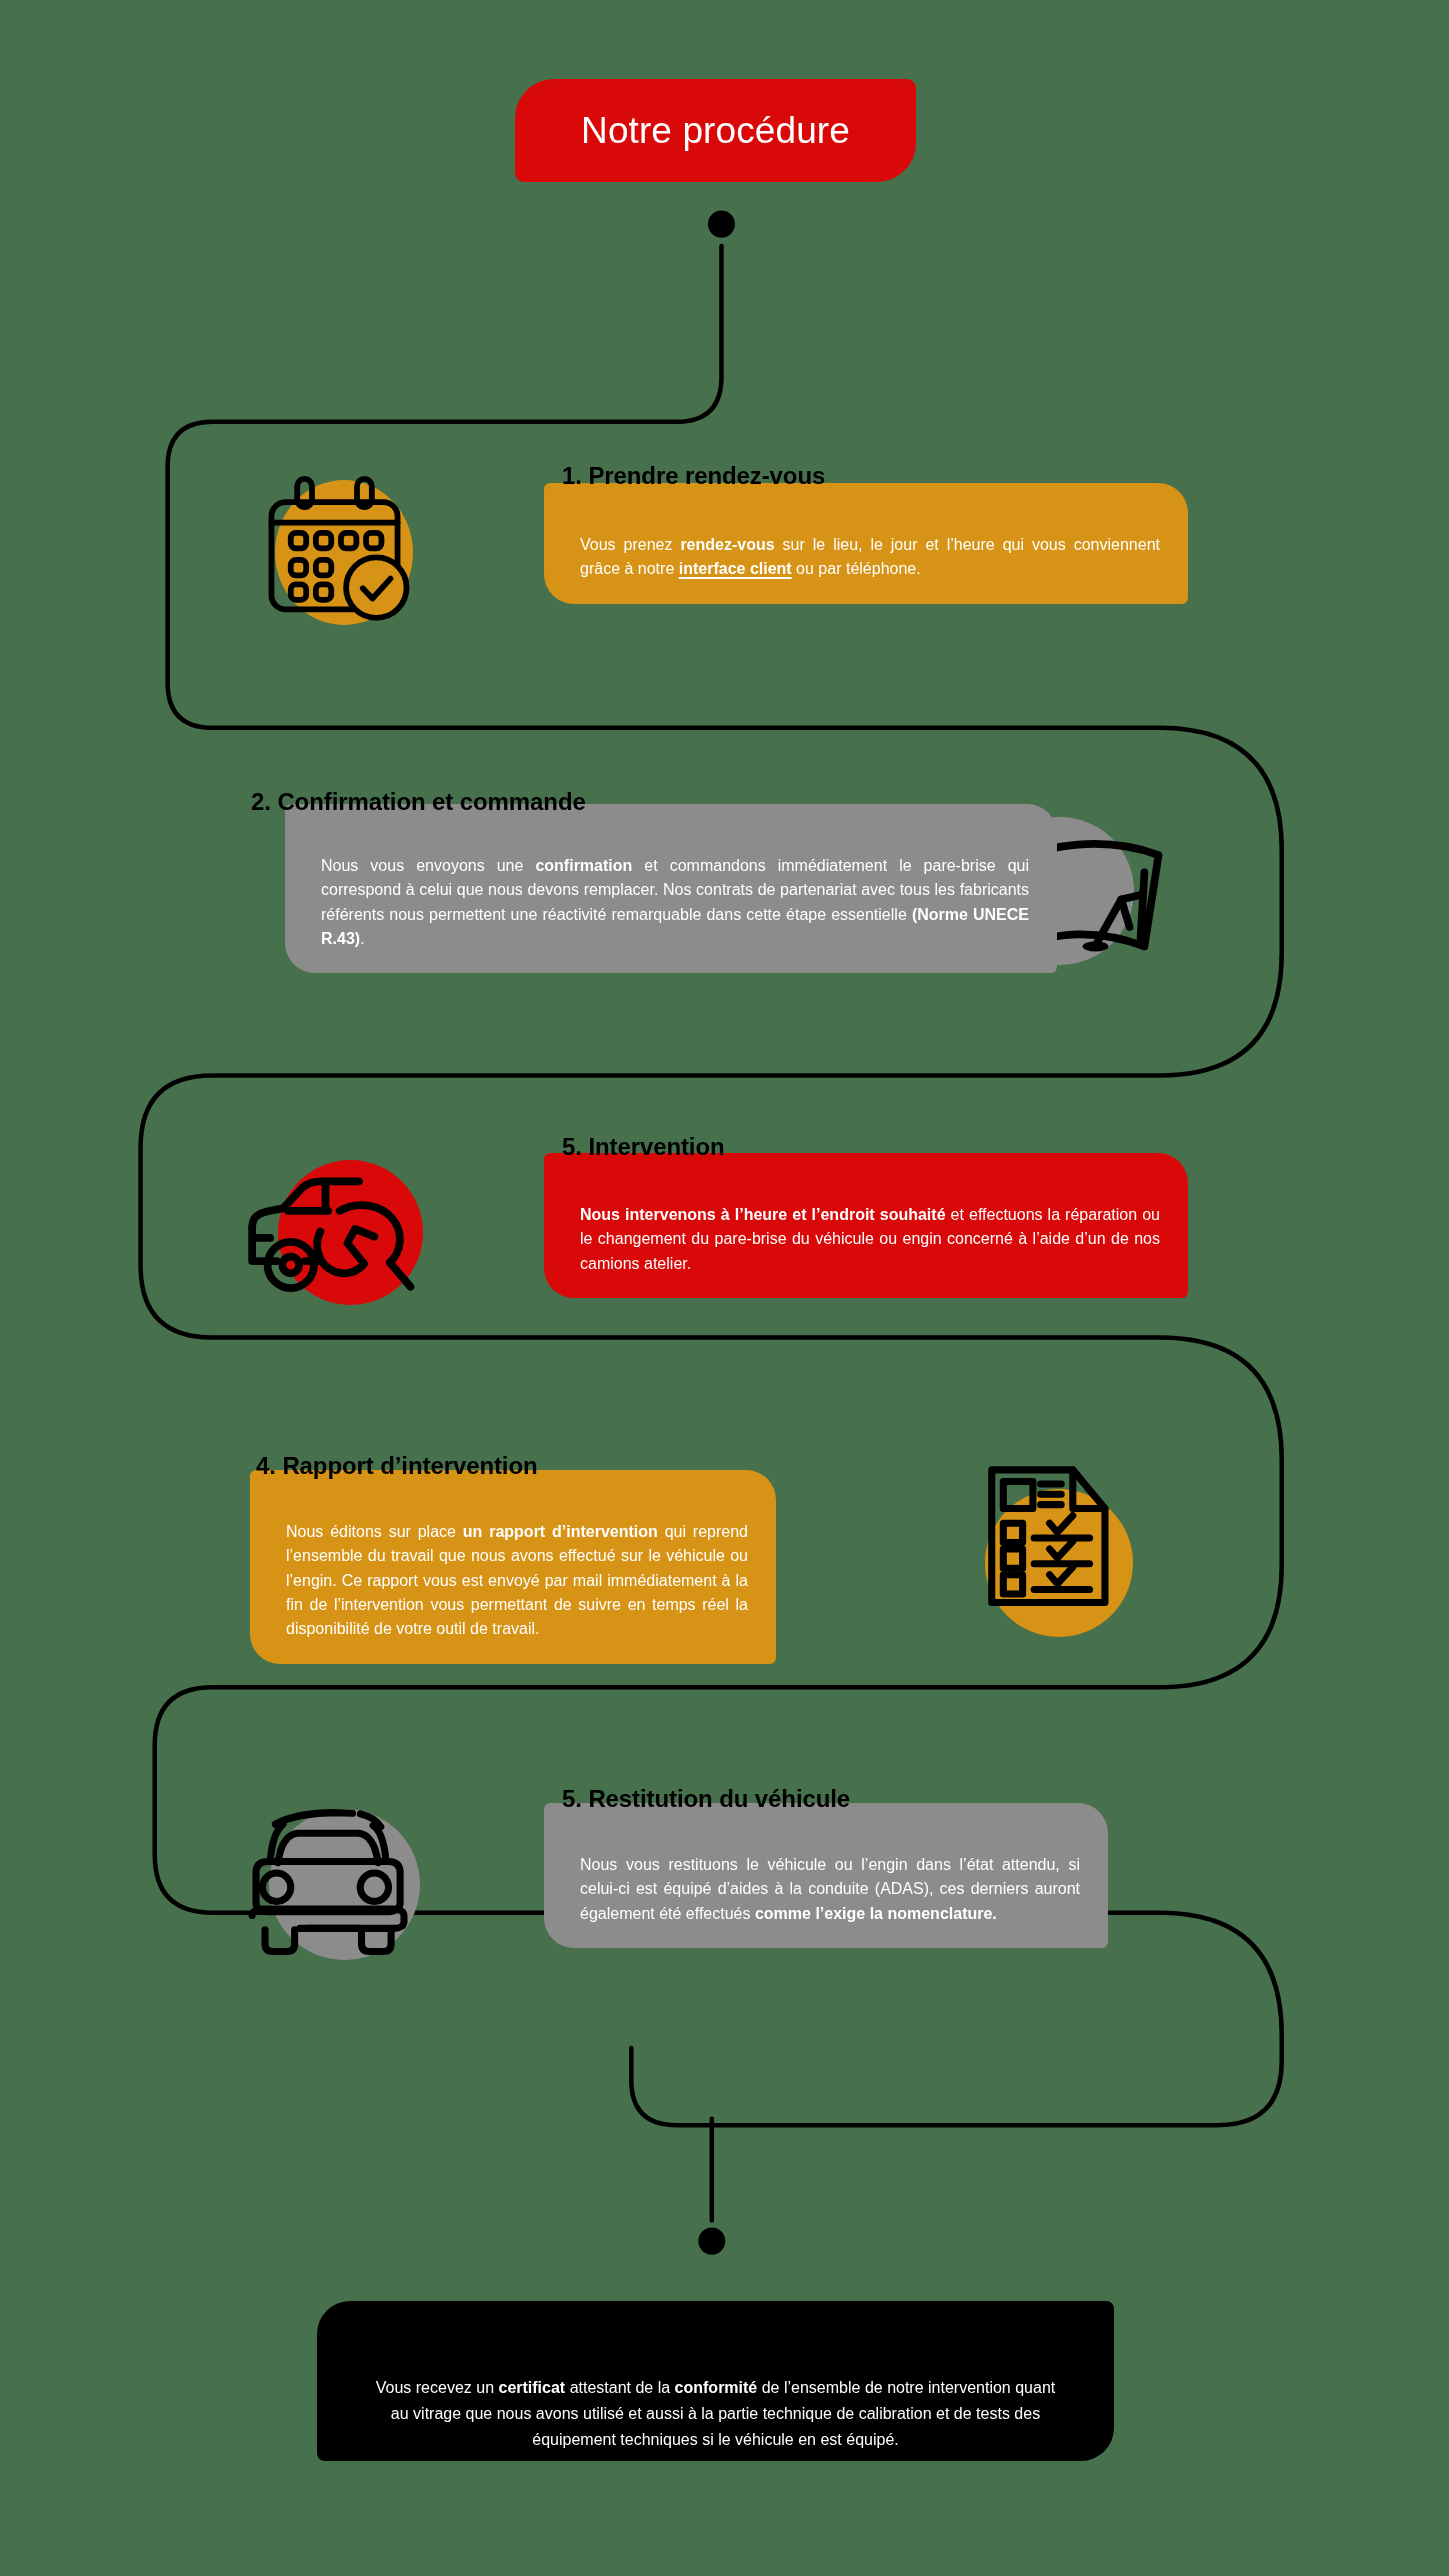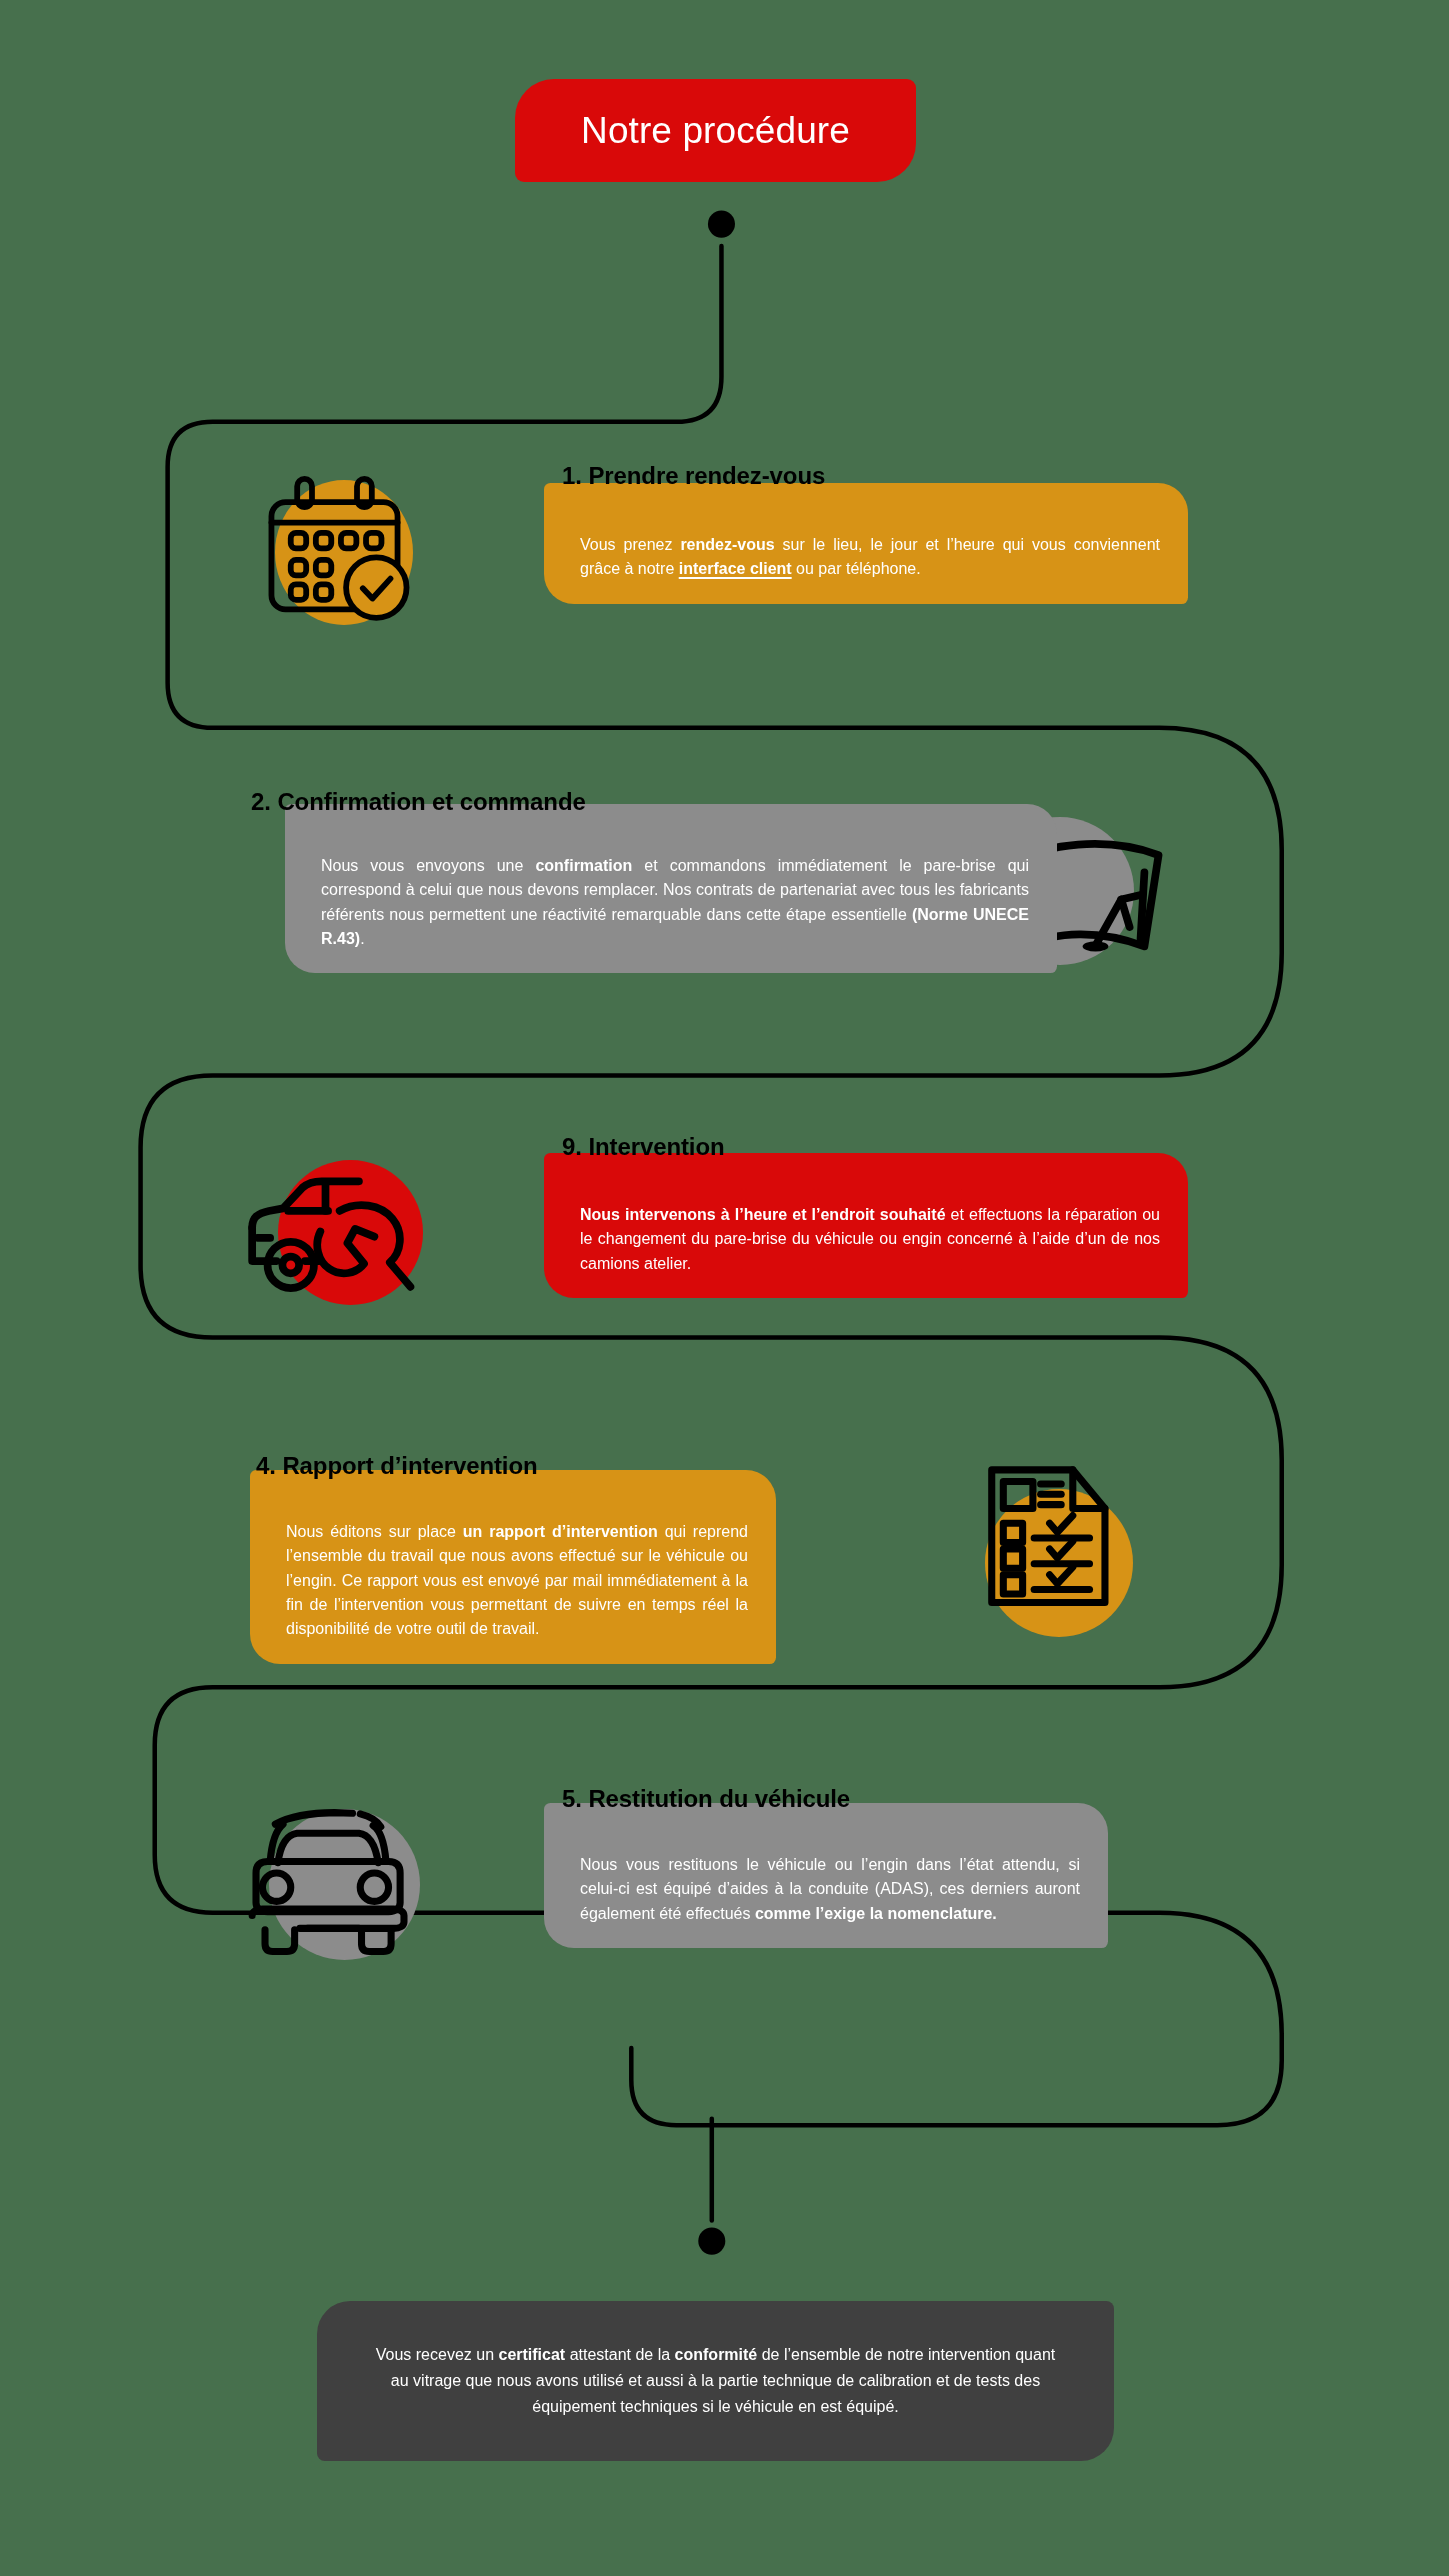--- a/index.html
+++ b/index.html
@@ -64,24 +64,24 @@
   .icon-wrap { position:absolute; width:193px; height:193px; }
   .icon-circle {
     position:absolute; border-radius:50%;
   }
   .icon-svg { position:absolute; left:0; top:0; }
 
   
   .final-box {
     position:absolute;
     left:317px; top:2301px; width:797px; height:160px;
-    background:#404040;
+    background:#000000;
     border-radius:33px 7.7px 33px 7.7px;
-    display:flex; align-items:center; justify-content:center;
-    padding:0 48px;
+    display:flex; align-items:flex-end; justify-content:center;
+    padding:8px 48px;
   }
   .final-box .body {
     color:#ffffff; font-size:16px; line-height:1.62;
     text-align:center;
   }
   .final-box .body b { font-weight:bold; }
 </style>
 </head>
 <body>
 
@@ -198,21 +198,21 @@
           <circle cx="82" cy="244" r="36"></circle>
           <circle cx="82" cy="244" r="13"></circle>
           <path d="M158 160 C186 144 222 150 240 172 C258 194 254 224 236 240 L268 278"></path>
           <path d="M128 192 C118 212 124 238 142 250 C160 262 184 258 196 242 L170 210 L182 188 L212 200"></path>
         </g>
       </svg>
     </div>
     <div class="card c-red" style="left:544px; top:1153px; width:644px;">
       <div class="body"><b>Nous intervenons à l’heure et l’endroit souhaité</b> et effectuons la réparation ou le changement du pare-brise du véhicule ou engin concerné à l’aide d’un de nos camions atelier.</div>
     </div>
-    <div class="heading" style="left:562px; top:1133px;">9. Intervention</div>
+    <div class="heading" style="left:562px; top:1133px;">5. Intervention</div>
   </div>
 
   <div class="step">
     <div class="icon-wrap" style="left:966px; top:1430px;">
       <div class="icon-circle" style="left:19.3px; top:59px; width:148px; height:148px; background:#D79316;"></div>
       <svg class="icon-svg" width="193" height="193" viewBox="0 0 300 300">
         <g fill="none" stroke="#000000" stroke-width="11" stroke-linecap="round" stroke-linejoin="round">
           <path d="M40 62 H166 L216 122 V268 H40 Z"></path>
           <path d="M166 62 V122 H216"></path>
           <rect x="58" y="80" width="46" height="42"></rect>

